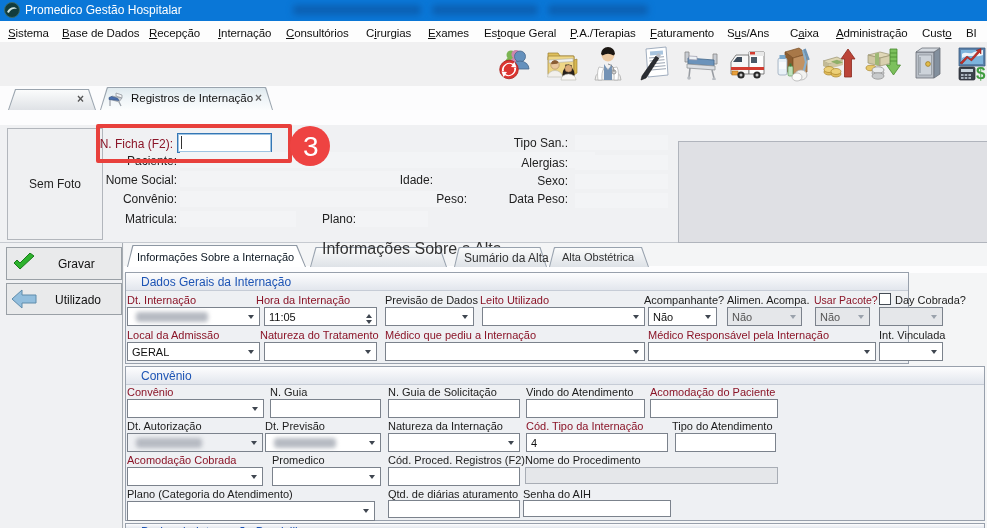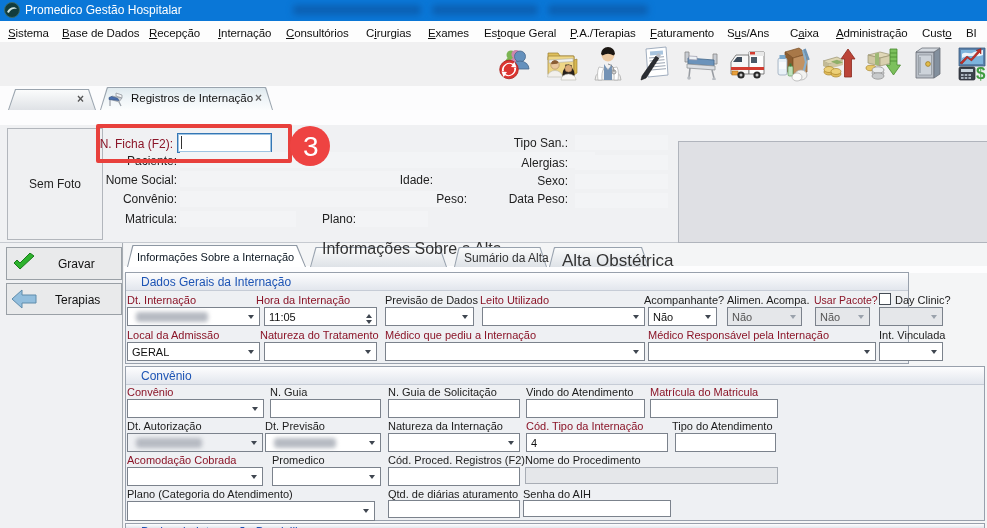--- a/index.html
+++ b/index.html
@@ -244,50 +244,50 @@
 <div class="ab" style="left:0;top:243px;width:123px;height:285px;background:#f0f1f3;border-right:1px solid #a6acb2"></div>
 <div class="ab" style="left:6px;top:247px;width:116px;height:33px;background:#e9eaeb;border:1px solid #9aa0a6"></div>
 <svg class="ab" style="left:12px;top:253px" width="24" height="20" viewBox="0 0 24 20">
     <path d="M2 10 L8 16 L22 3 L18 0 L8 10 L5 7 Z" fill="#2db22d" stroke="#1a7a1a" stroke-width="1"></path>
   </svg>
 <div class="ab" style="left:58px;top:257px;font-size:12px;color:#111">Gravar</div>
 <div class="ab" style="left:6px;top:283px;width:116px;height:32px;background:#e9eaeb;border:1px solid #9aa0a6"></div>
 <svg class="ab" style="left:11px;top:288px" width="26" height="22" viewBox="0 0 26 22">
     <path d="M1 11 L11 2 L11 7 L25 7 L25 15 L11 15 L11 20 Z" fill="#92bedd" stroke="#5e8cab" stroke-width="1"></path>
   </svg>
-<div class="ab" style="left:55px;top:293px;font-size:12px;color:#111">Terapias</div>
+<div class="ab" style="left:55px;top:293px;font-size:12px;color:#111">Utilizado</div>
 
 <div class="ab" style="left:124px;top:243px;width:863px;height:285px;background:#f4f5f6"></div>
 <div class="ab" style="left:124px;top:266px;width:863px;height:7px;background:#fdfdfe"></div>
 
 <div class="ab" style="left:127px;top:245px;width:179px;height:22px;clip-path:polygon(3% 0,95% 0,100% 100%,0 100%);background:#8d97a3;border-radius:6px 6px 0 0"></div>
 <div class="ab" style="left:128px;top:246px;width:177px;height:21px;clip-path:polygon(3% 0,95% 0,100% 100%,0 100%);background:#fff;border-radius:6px 6px 0 0"></div>
 <div class="ab" style="left:137px;top:251px;font-size:11px;color:#0a1520">Informações Sobre a Internação</div>
 <div class="ab" style="left:310px;top:247px;width:137px;height:20px;clip-path:polygon(4% 0,95% 0,100% 100%,0 100%);background:#98a2ae;border-radius:6px 6px 0 0"></div>
 <div class="ab" style="left:311px;top:248px;width:135px;height:19px;clip-path:polygon(4% 0,95% 0,100% 100%,0 100%);background:linear-gradient(#fafbfb,#dee2e7);border-radius:6px 6px 0 0"></div>
 <div class="ab" style="left:322px;top:240px;font-size:16px;color:#333">Informações Sobre a Alta</div>
 <div class="ab" style="left:454px;top:247px;width:93px;height:20px;clip-path:polygon(5% 0,93% 0,100% 100%,0 100%);background:#98a2ae;border-radius:6px 6px 0 0"></div>
 <div class="ab" style="left:455px;top:248px;width:91px;height:19px;clip-path:polygon(5% 0,93% 0,100% 100%,0 100%);background:linear-gradient(#fafbfb,#dee2e7);border-radius:6px 6px 0 0"></div>
 <div class="ab" style="left:464px;top:251px;font-size:12px;color:#333">Sumário da Alta</div>
 <div class="ab" style="left:549px;top:247px;width:100px;height:20px;clip-path:polygon(5% 0,93% 0,100% 100%,0 100%);background:#98a2ae;border-radius:6px 6px 0 0"></div>
 <div class="ab" style="left:550px;top:248px;width:98px;height:19px;clip-path:polygon(5% 0,93% 0,100% 100%,0 100%);background:linear-gradient(#fafbfb,#dee2e7);border-radius:6px 6px 0 0"></div>
-<div class="ab" style="left:562px;top:251px;font-size:17px;color:#333">Alta Obstétrica</div>
+<div class="ab" style="left:562px;top:251px;font-size:11px;color:#333">Alta Obstétrica</div>
 
 <div class="grp" style="left:125px;top:272px;width:784px;height:92px">
     <div class="gh">Dados Gerais da Internação</div>
   </div>
 <div class="lbl red" style="left:127px;top:294px">Dt. Internação</div>
 <div class="lbl red" style="left:256px;top:294px">Hora da Internação</div>
 <div class="lbl" style="left:385px;top:294px">Previsão de Dados</div>
 <div class="lbl red" style="left:480px;top:294px">Leito Utilizado</div>
 <div class="lbl" style="left:644px;top:294px">Acompanhante?</div>
 <div class="lbl" style="left:727px;top:294px">Alimen. Acompa.</div>
 <div class="lbl red" style="left:814px;top:294px;font-size:10.5px">Usar Pacote?</div>
 <div class="ab" style="left:879px;top:293px;width:12px;height:12px;background:#fff;border:1px solid #454c55"></div>
-<div class="lbl" style="left:895px;top:294px">Day Clinic?</div>
+<div class="lbl" style="left:895px;top:294px">Day Cobrada?</div>
 <div class="cb" style="left:127px;top:307px;width:133px;height:19px">
     <div class="blur" style="left:8px;top:4px;width:72px;height:10px"></div>
   </div>
 <div class="in val" style="left:264px;top:307px;width:113px;height:19px">11:05<span style="position:absolute;right:4px;top:3px;border:3px solid transparent;border-bottom:4px solid #3f4650;width:0;height:0"></span><span style="position:absolute;right:4px;top:12px;border:3px solid transparent;border-top:4px solid #3f4650;width:0;height:0"></span></div>
 <div class="cb" style="left:385px;top:307px;width:89px;height:19px"></div>
 <div class="cb" style="left:482px;top:307px;width:163px;height:19px"></div>
 <div class="cb val" style="left:648px;top:307px;width:69px;height:19px">Não</div>
 <div class="cb dis val" style="left:727px;top:307px;width:75px;height:19px;color:#555">Não</div>
 <div class="cb dis val" style="left:815px;top:307px;width:55px;height:19px;color:#555">Não</div>
 <div class="cb dis" style="left:879px;top:307px;width:64px;height:19px"></div>
@@ -302,21 +302,21 @@
 <div class="cb" style="left:648px;top:342px;width:228px;height:19px"></div>
 <div class="cb" style="left:879px;top:342px;width:64px;height:19px"></div>
 
 <div class="grp" style="left:125px;top:366px;width:860px;height:155px">
     <div class="gh">Convênio</div>
   </div>
 <div class="lbl red" style="left:127px;top:386px">Convênio</div>
 <div class="lbl" style="left:270px;top:386px">N. Guia</div>
 <div class="lbl" style="left:388px;top:386px">N. Guia de Solicitação</div>
 <div class="lbl" style="left:526px;top:386px">Vindo do Atendimento</div>
-<div class="lbl red" style="left:650px;top:386px">Matrícula do Matricula</div>
+<div class="lbl red" style="left:650px;top:386px">Acomodação do Paciente</div>
 <div class="cb" style="left:127px;top:399px;width:137px;height:19px"></div>
 <div class="in" style="left:270px;top:399px;width:111px;height:19px"></div>
 <div class="in" style="left:388px;top:399px;width:132px;height:19px"></div>
 <div class="in" style="left:526px;top:399px;width:119px;height:19px"></div>
 <div class="in" style="left:650px;top:399px;width:128px;height:19px"></div>
 <div class="lbl" style="left:127px;top:420px">Dt. Autorização</div>
 <div class="lbl" style="left:265px;top:420px">Dt. Previsão</div>
 <div class="lbl" style="left:388px;top:420px">Natureza da Internação</div>
 <div class="lbl red" style="left:526px;top:420px">Cód. Tipo da Internação</div>
 <div class="lbl" style="left:672px;top:420px">Tipo do Atendimento</div>

